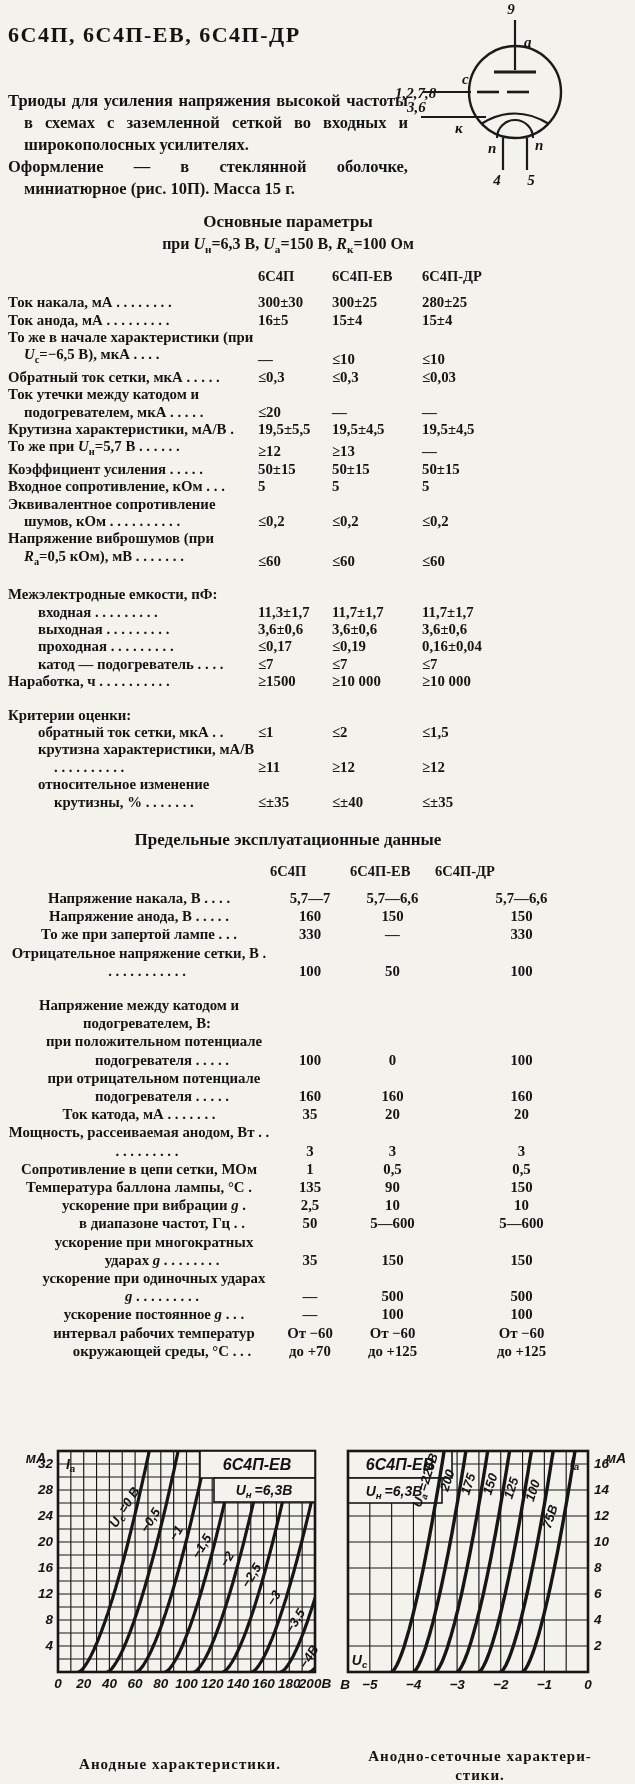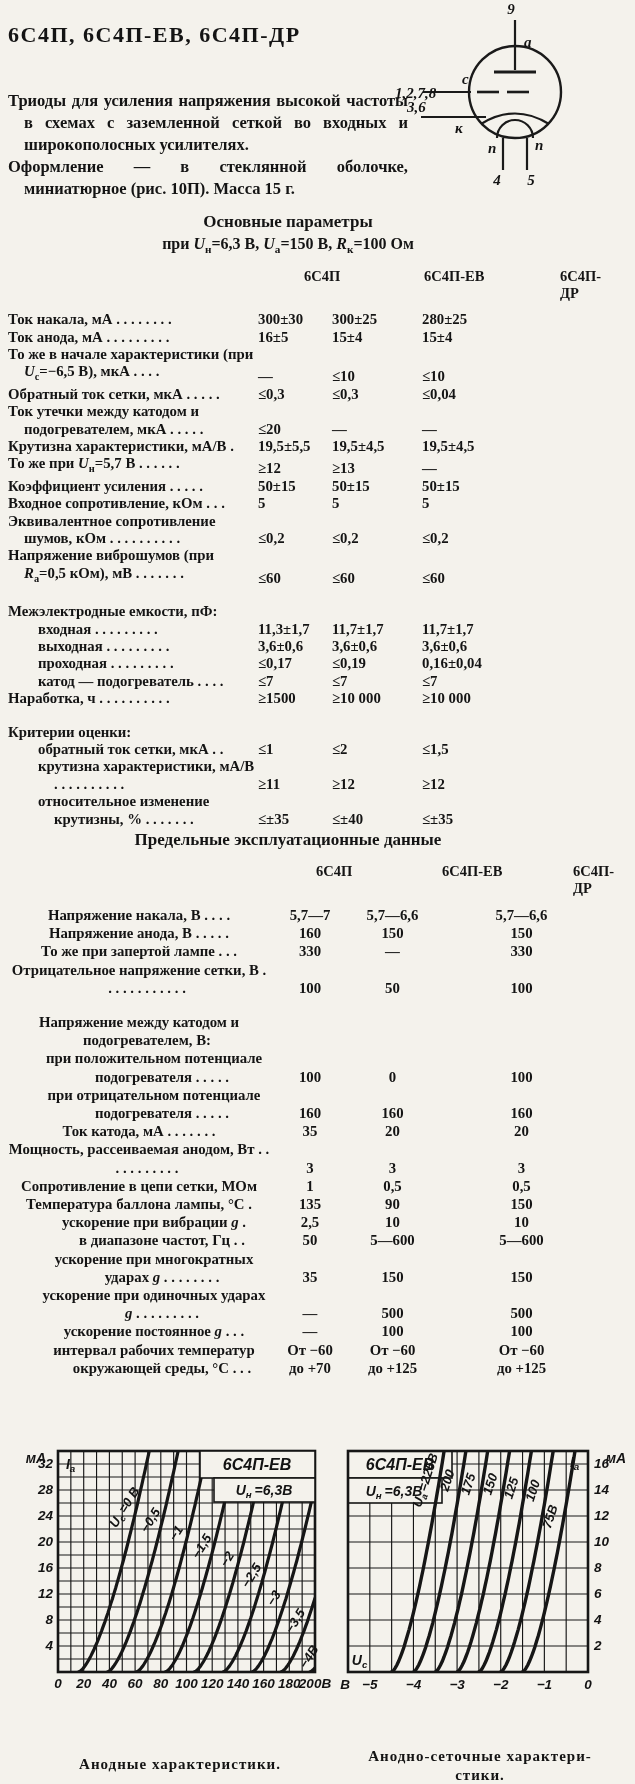--- a/index.html
+++ b/index.html
@@ -8,21 +8,21 @@
   .title{position:absolute;left:8px;top:22px;margin:0;font-size:22px;font-weight:bold;letter-spacing:1.5px;}
   .tube{position:absolute;right:2px;top:0;}
   .tube text{font-style:italic;font-weight:bold;font-size:15px;fill:#131313;font-family:"Liberation Serif",serif;}
   .tube line,.tube path,.tube circle{stroke:#1a1a1a;fill:none;}
   .desc{position:absolute;left:8px;top:90px;width:400px;font-size:16.5px;line-height:22px;font-weight:bold;}
   .desc p{margin:0;padding-left:16px;text-indent:-16px;text-align:justify;}
   .section{position:absolute;left:8px;width:600px;}
   #sec1{top:212px;} #sec2{top:830px;}
   .sec-head{width:560px;text-align:center;font-size:17px;font-weight:bold;margin:0;}
   .sec-sub{width:560px;text-align:center;font-size:16px;font-weight:bold;margin-top:3px;}
-  .cols{display:grid;font-size:14.5px;font-weight:bold;margin-top:13px;gap:46px;}
+  .cols{display:grid;font-size:14.5px;font-weight:bold;margin-top:13px;}
   .g1{grid-template-columns:250px 74px 90px auto;}
   .g2{grid-template-columns:262px 80px 85px auto;}
   .rows{margin-top:9px;}
   .trow{display:grid;align-items:end;font-size:14.8px;font-weight:bold;}
   #rows1 .trow{line-height:17.4px;} #rows2 .trow{line-height:18.2px;text-align:center;}
   #rows1{width:600px;} 
   .rows1g{grid-template-columns:250px 74px 90px auto;}
   .rows2g{grid-template-columns:262px 80px 85px auto;}
   .subrow{margin-top:16px;}
   .lbl{padding-left:16px;text-indent:-16px;}
@@ -96,21 +96,21 @@
         <div class="trow rows1g">
           <div class="lbl">То же в начале характеристики (при <i>U</i><sub>с</sub>=−6,5 В), мкА . . . .</div>
           <div class="val">—</div>
           <div class="val">≤10</div>
           <div class="val">≤10</div>
         </div>
         <div class="trow rows1g">
           <div class="lbl">Обратный ток сетки, мкА . . . . .</div>
           <div class="val">≤0,3</div>
           <div class="val">≤0,3</div>
-          <div class="val">≤0,04</div>
+          <div class="val">≤0,03</div>
         </div>
         <div class="trow rows1g">
           <div class="lbl">Ток утечки между катодом и подогревателем, мкА  . . . . .</div>
           <div class="val">≤20</div>
           <div class="val">—</div>
           <div class="val">—</div>
         </div>
         <div class="trow rows1g">
           <div class="lbl">Крутизна характеристики, мА/В .</div>
           <div class="val">19,5±5,5</div>

